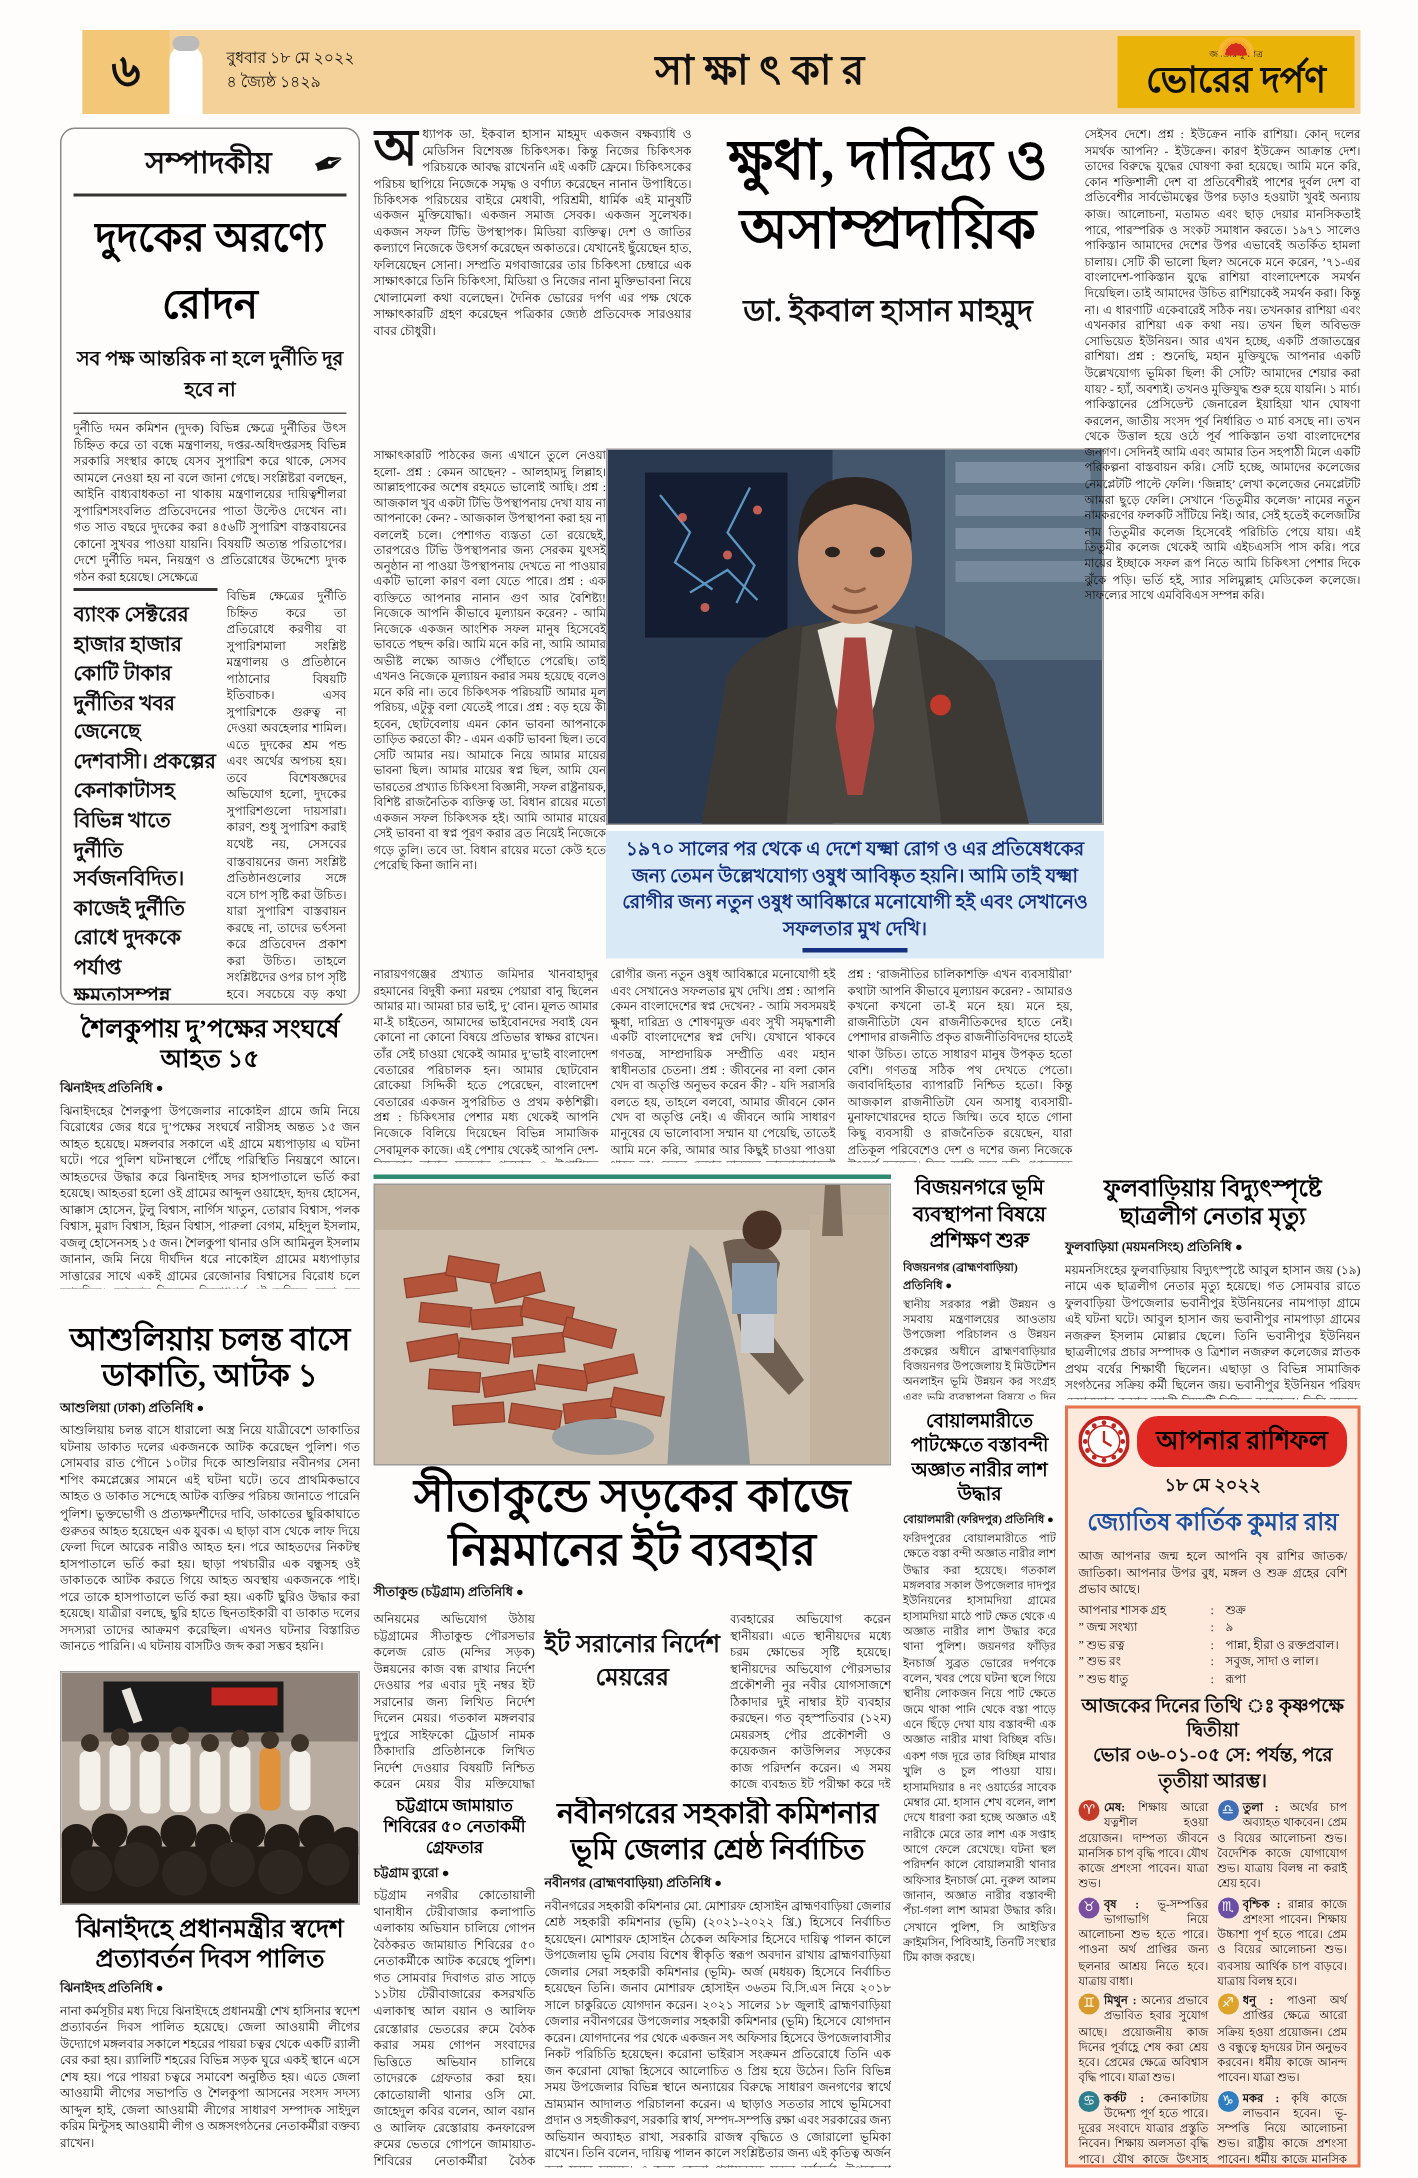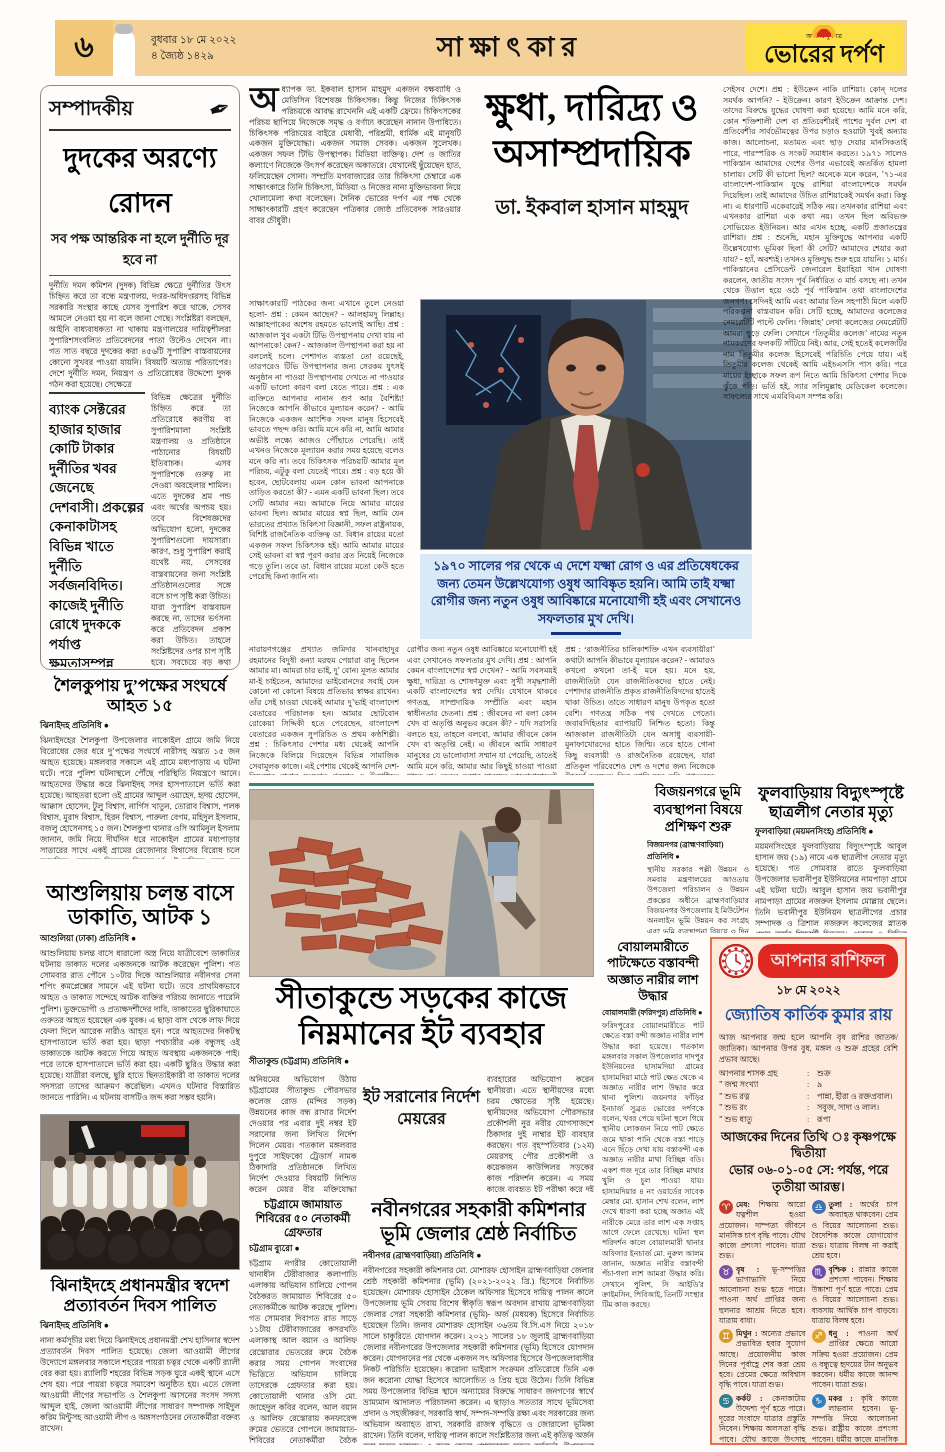--- a/index.html
+++ b/index.html
@@ -6,39 +6,39 @@
   body { width:945px; height:1452px; background:#ffffff; font-family:"Liberation Serif", serif; color:#111; }
   .page { position:relative; width:945px; height:1452px; overflow:hidden; background:#fefdfb; }
 
   
   .band { position:absolute; left:55px; top:20px; width:852px; height:56px; background:#f4d198; display:flex; align-items:center; }
   .pagenum-box { width:58px; height:56px; background:#f2c878; display:flex; align-items:center; justify-content:center; font-size:30px; font-weight:bold; }
   .pillar { width:22px; height:46px; background:#fff; border-radius:10px 10px 0 0; margin-top:10px; position:relative; }
   .pillar::before { content:""; position:absolute; top:-6px; left:2px; width:18px; height:10px; background:#bbb; border-radius:5px; }
   .dateblock { font-size:10.5px; line-height:1.5; padding-left:16px; width:140px; }
   .band-title { flex:1; text-align:center; font-size:27px; font-weight:bold; letter-spacing:7px; }
-  .logo-box { width:158px; height:48px; background:#fde047; margin-right:4px; display:flex; flex-direction:column; align-items:center; justify-content:center; position:relative; }
+  .logo-box { width:158px; height:48px; background:#eab308; margin-right:4px; display:flex; flex-direction:column; align-items:center; justify-content:center; position:relative; }
   .logo-tag { font-size:6px; }
   .logo-main { font-size:24px; font-weight:bold; line-height:1; }
   .sun { position:absolute; top:1px; left:50%; transform:translateX(-50%); width:30px; height:12px; overflow:hidden; }
   .sun i { position:absolute; left:50%; transform:translateX(-50%); bottom:-8px; width:18px; height:18px; background:radial-gradient(circle,#d42b1e 55%,#f5a623 56%); border-radius:50%; box-shadow:0 0 0 3px #f7b733; }
 
   
   .content { position:absolute; left:40px; top:85px; width:867px; height:1360px; display:flex; gap:9px; }
   .leftcol { width:200px; flex:none; display:flex; flex-direction:column; }
   .mainarea { flex:1; display:flex; flex-direction:column; min-width:0; }
 
   h1,h2,h3 { font-weight:bold; color:#000; }
   .body-txt { font-size:8px; line-height:1.38; text-align:justify; overflow:hidden; }
   .byline { font-size:8.5px; font-weight:bold; margin:3px 0 2px; }
 
   
   .editorial { border:1.4px solid #8a8a8a; border-radius:10px; padding:7px 8px; height:600px; overflow:hidden; margin-bottom:6px; }
   .ed-head { display:flex; align-items:center; justify-content:space-between; border-bottom:2px solid #333; padding-bottom:3px; }
-  .ed-label { font-size:20px; font-weight:bold; }
+  .ed-label { font-size:20px; font-weight:bold;margin-left:48px; }
   .pen { font-size:26px; transform:rotate(-20deg); line-height:1; }
   .ed-title { font-size:27px; text-align:center; margin:6px 0 2px; }
   .ed-sub { font-size:13px; font-weight:bold; text-align:center; border-bottom:1px solid #555; padding-bottom:4px; margin-bottom:4px; }
   .ed-cols { display:flex; gap:6px; margin-top:4px; }
   .pullquote { width:96px; flex:none; font-size:13.5px; font-weight:bold; line-height:1.45; border-top:2px solid #333; padding-top:6px; }
   .ed-small { flex:1; }
   .ed-bottom { border-top:2px solid #333; margin-top:4px; padding-top:4px; }
 
   .l-art { margin-bottom:6px; }
   .l-h17 { font-size:16.5px; text-align:center; line-height:1.2; }
@@ -49,55 +49,55 @@
   
   .interview { display:flex; gap:8px; height:690px; }
   .iv-left { flex:1; display:flex; flex-direction:column; min-width:0; }
   .iv-col3 { width:184px; flex:none; font-size:7.8px; line-height:1.36; text-align:justify; overflow:hidden; }
   .iv-toprow { display:flex; gap:8px; height:210px; }
   .iv-intro { width:212px; flex:none; font-size:8px; line-height:1.36; text-align:justify; overflow:hidden; }
   .iv-intro .dropcap { float:left; font-size:34px; line-height:0.9; font-weight:bold; padding-right:3px; }
   .iv-headblock { flex:1; text-align:center; }
   .iv-title { font-size:37px; line-height:1.25; font-weight:bold; }
   .iv-byline { font-size:20px; font-weight:bold; margin-top:14px; }
-  .iv-midrow { display:flex; gap:16px; height:340px; margin-top:4px; }
+  .iv-midrow { display:flex; gap:0; height:340px; margin-top:4px; }
   .iv-qacol { width:155px; flex:none; font-size:7.8px; line-height:1.35; text-align:justify; overflow:hidden; }
   .iv-photowrap { flex:1; display:flex; flex-direction:column; }
   .iv-caption { margin-top:4px; background:#d9eaf6; color:#14317f; font-weight:bold; font-size:12.5px; text-align:center; line-height:1.4; padding:4px 6px; }
   .iv-caption::after { content:""; display:block; width:70px; height:3px; background:#14317f; margin:4px auto 0; }
   .iv-botrow { display:flex; gap:8px; margin-top:6px; flex:1; overflow:hidden; }
   .iv-botcol { flex:1; font-size:7.8px; line-height:1.36; text-align:justify; overflow:hidden; }
 
   
   .bottomrow { display:flex; gap:8px; margin-top:8px; flex:1; min-height:0; }
   .midbottom { width:345px; flex:none; display:flex; flex-direction:column; border-top:3px solid #2e8b6f; padding-top:3px; }
   .sk-title { font-size:30px; text-align:center; line-height:1.2; margin-top:3px; }
   .sk-row { display:flex; gap:6px; margin-top:3px; height:118px; overflow:hidden; }
   .sk-sub { width:118px; flex:none; font-size:16px; font-weight:bold; text-align:center; line-height:1.35; padding-top:12px; }
   .mb-row2 { display:flex; gap:6px; margin-top:6px; flex:1; overflow:hidden; }
   .ct-col { width:108px; flex:none; }
   .ct-title { font-size:11px; text-align:center; line-height:1.25; }
   .nb-col { flex:1; }
   .nb-title { font-size:19px; text-align:center; line-height:1.25; }
 
   .rightbottom { flex:1; display:flex; flex-direction:column; min-width:0; }
-  .rb-row1 { display:flex; gap:6px; height:150px; overflow:hidden;margin-left:45px; }
+  .rb-row1 { display:flex; gap:6px; height:150px; overflow:hidden; }
   .bj-col { width:102px; flex:none; }
   .bj-title { font-size:13.5px; text-align:center; line-height:1.3; }
   .fb-col { flex:1; }
   .fb-title { font-size:15.5px; text-align:center; line-height:1.25; }
   .rb-row2 { display:flex; gap:6px; flex:1; margin-top:4px; min-height:0; }
   .bm-col { width:102px; flex:none; }
   .bm-title { font-size:12.5px; text-align:center; line-height:1.3; margin-top:2px; }
 
   
   .horo { flex:1; border:2px solid #e8724e; background:#fdeadd; padding:5px 7px; overflow:hidden; position:relative; }
   .horo-head { display:flex; align-items:center; gap:5px; }
   .zwheel { width:34px; height:34px; flex:none; }
-  .horo-title { flex:1; background:#e02823; color:#e5e5e5; font-size:17px; font-weight:bold; text-align:center; border-radius:14px; padding:3px 0; }
+  .horo-title { flex:1; background:#e02823; color:#000000; font-size:17px; font-weight:bold; text-align:center; border-radius:14px; padding:3px 0; }
   .horo-date { text-align:center; font-size:12px; font-weight:bold; margin-top:3px; }
   .horo-astro { text-align:center; font-size:16px; font-weight:bold; color:#1b4fa0; margin-top:1px; }
   .horo-intro { font-size:8px; line-height:1.4; text-align:justify; margin-top:3px; }
   .fact { display:flex; font-size:8px; line-height:1.45; }
   .fact .fl { width:88px; flex:none; }
   .fact .fc { width:10px; flex:none; }
   .horo-tithi { font-size:12.5px; font-weight:bold; text-align:center; margin-top:3px; line-height:1.35; }
   .signs { display:flex; gap:6px; margin-top:4px; }
   .signcol { flex:1; }
   .sign { font-size:7.6px; line-height:1.35; text-align:justify; margin-bottom:3px; }

